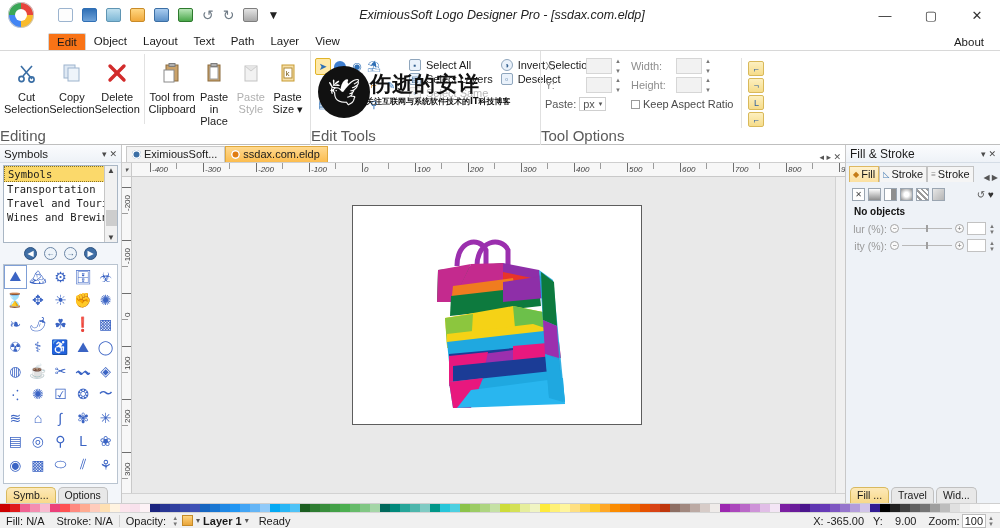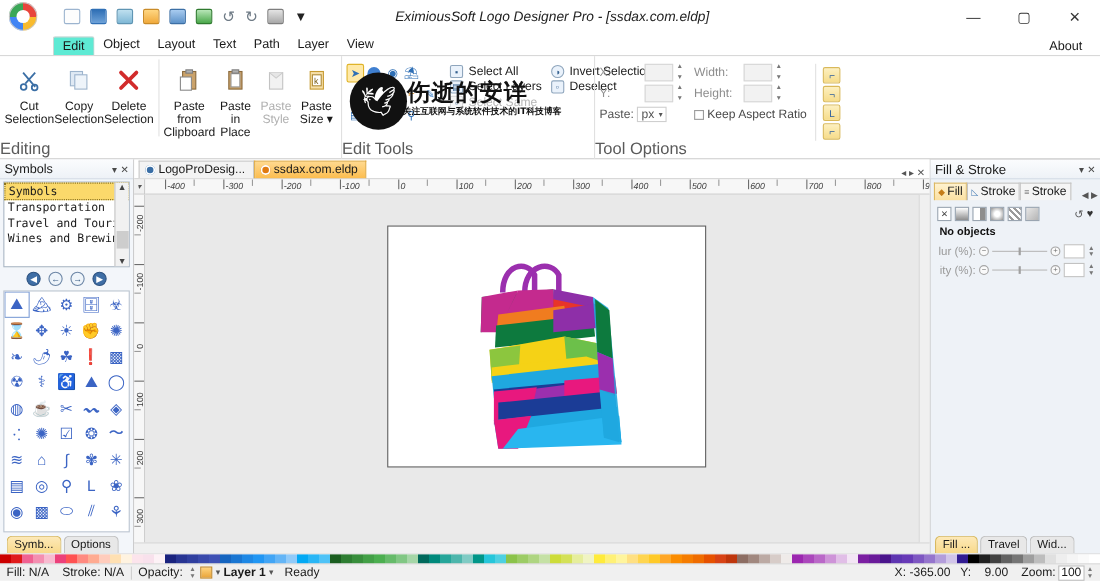--- a/index.html
+++ b/index.html
@@ -27,21 +27,21 @@
   .qicon.save { background:linear-gradient(#a9ccf0,#5d92c9); border:1px solid #3c6fa5; }
   .qicon.saveas { background:linear-gradient(#b8e6b8,#4aa84a); border:1px solid #2e7a2e; }
   .qicon.print { background:linear-gradient(#e4e4e4,#a8a8a8); border:1px solid #7e7e7e; }
   .qglyph { font-size:14px; color:#6f7b86; line-height:14px; }
   .title-text { position:absolute; left:4px; right:0; text-align:center; font-size:12.5px; color:#222; pointer-events:none;font-style:italic; }
   .wctrls { position:absolute; right:0; top:0; display:flex; height:30px; }
   .wbtn { width:46px; height:30px; display:flex; align-items:center; justify-content:center; font-size:13px; color:#333; }
   
   .menubar { height:20px; background:#fff; display:flex; align-items:flex-end; padding-left:48px; position:relative; }
   .menu-item { font-size:11.5px; padding:2px 8px 3px 8px; color:#1a1a1a; }
-  .menu-item.active { background:#5eead4; border:1px solid #d4d4d4; border-bottom:none; border-radius:2px 2px 0 0; position:relative; top:1px;margin-top:24px;}
+  .menu-item.active { background:#f97316; border:1px solid #d4d4d4; border-bottom:none; border-radius:2px 2px 0 0; position:relative; top:1px;margin-top:24px;}
   .about-btn { position:absolute; right:16px; bottom:2px; font-size:11.5px; color:#1a1a1a; }
   
   .ribbon { height:95px; background:#ffffff; border-top:1px solid #d8d8d8; border-bottom:1px solid #bfbfbf;
             display:flex; position:relative; }
   .rgroup { position:relative; height:95px; padding:3px 4px 0 4px; display:flex; flex-direction:column; }
   .rgroup + .rgroup { border-left:1px solid #e0e0e0; }
   .rgroup-label { position:absolute; bottom:2px; left:0; right:0; font-size:15px; color:#5a5a5a; }
   .rrow { display:flex; align-items:flex-start; }
   .bigbtn { width:48px; display:flex; flex-direction:column; align-items:center; padding-top:4px; }
   .bigbtn .ico { height:30px; display:flex; align-items:center; justify-content:center; }
@@ -253,21 +253,21 @@
       </div>
       <div style="width:1px;height:70px;background:#e2e2e2;margin:0 4px;"></div>
       <div class="bigbtn" style="width:52px;">
         <div class="ico">
           <svg width="22" height="22" viewBox="0 0 22 22">
             <rect x="5" y="3" width="12" height="16" fill="#caa26a" stroke="#8a6a3c"></rect>
             <rect x="8" y="1.5" width="6" height="3" fill="#b0b0b0" stroke="#7d7d7d"></rect>
             <rect x="3" y="8" width="10" height="12" fill="#fff" stroke="#8a8a8a"></rect>
             </svg>
         </div>
-        <div class="lbl"><span>Paste from</span><br>
+        <div class="lbl"><span>Tool from</span><br>
           <span>Clipboard</span></div>
       </div>
       <div class="bigbtn">
         <div class="ico">
           <svg width="22" height="22" viewBox="0 0 22 22">
             <rect x="5" y="3" width="12" height="16" fill="#c9a169" stroke="#8a6a3c"></rect>
             <rect x="7" y="5" width="8" height="12" fill="#fff" stroke="#9b9b9b"></rect>
             <rect x="8" y="1.5" width="6" height="3" fill="#b0b0b0" stroke="#7d7d7d"></rect>
             </svg>
         </div>
@@ -517,21 +517,21 @@
     <div class="lp-tabs">
       <div class="lp-tab active">Symb...</div>
       <div class="lp-tab">Options</div>
     </div>
   </div>
 
   <div class="canvaswrap">
     <div class="doctabs">
       <div class="doctab">
         <span class="dot"></span>
-        <span>LogoProDesig...</span>
+        <span>EximiousSoft...</span>
       </div>
       <div class="doctab active">
         <span class="dot"></span>
         <span>ssdax.com.eldp</span>
       </div>
       <div class="tabctl">◂ ▸ ✕</div>
     </div>
 
     <div class="rulerrow">
       <div class="corner">▾</div>

